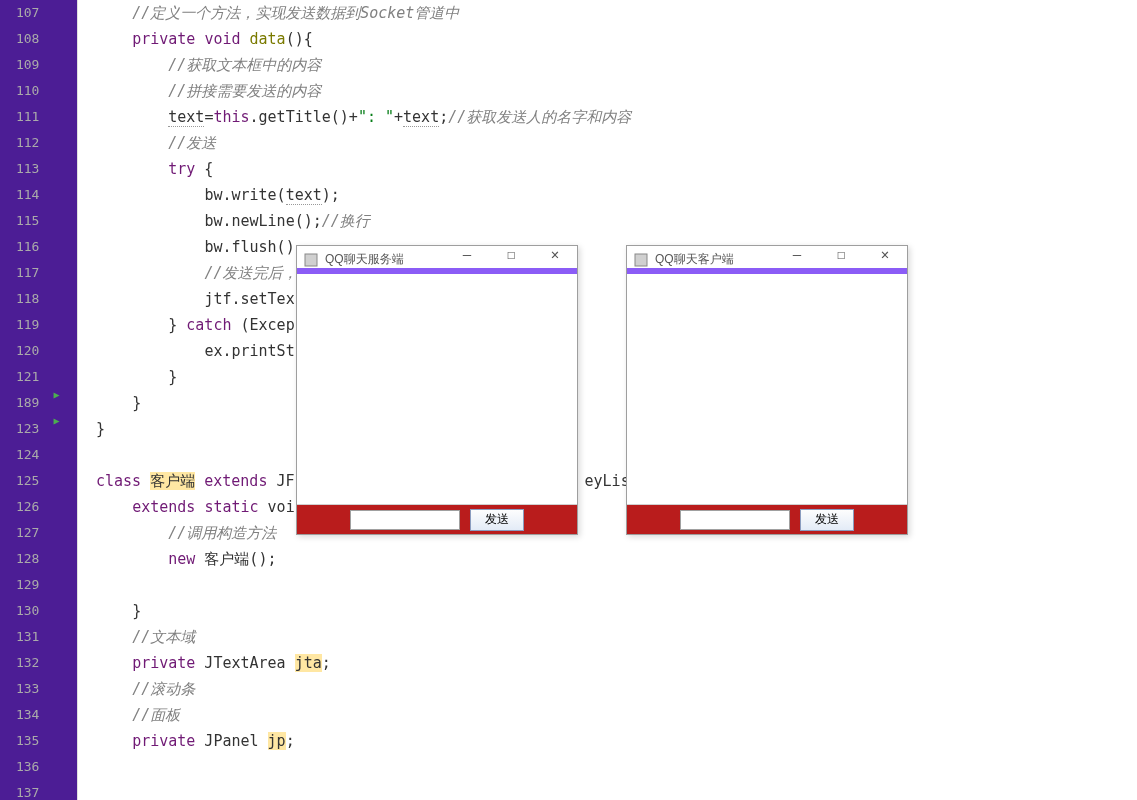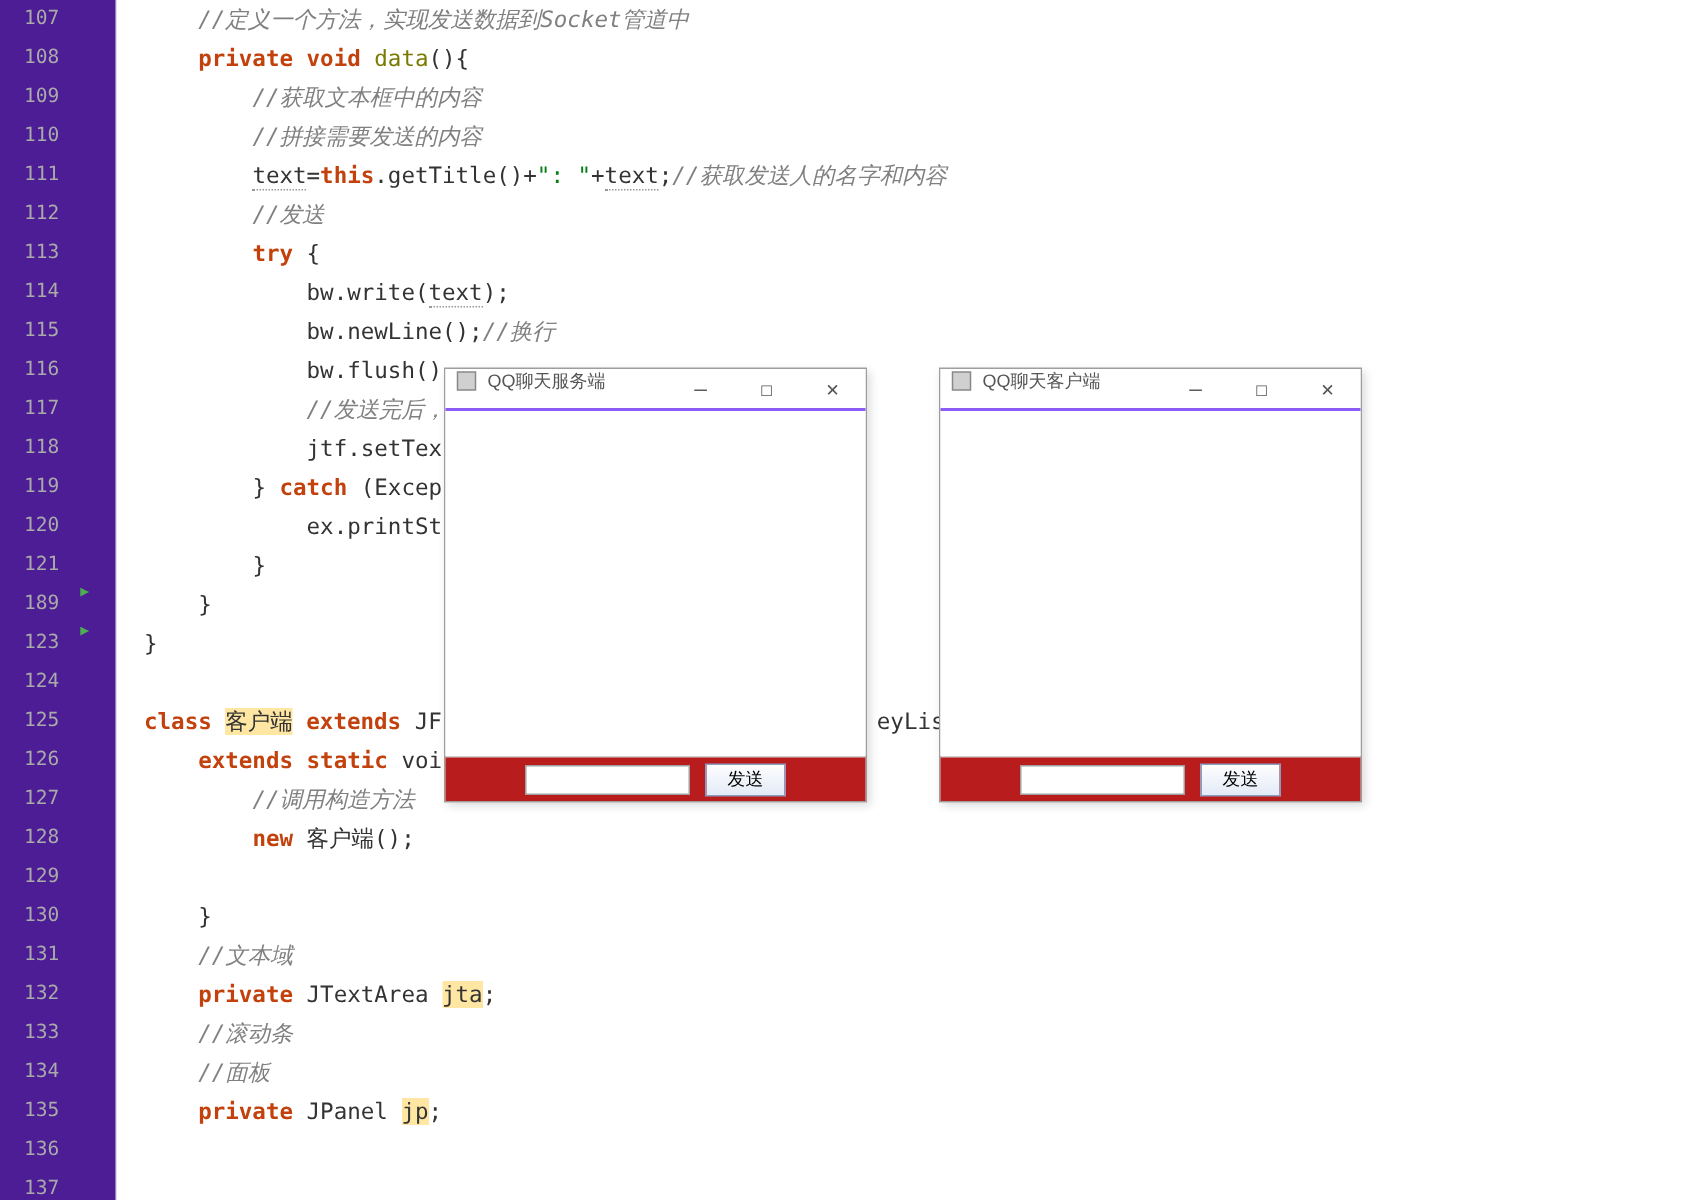--- a/index.html
+++ b/index.html
@@ -5,29 +5,29 @@
 * { margin: 0; padding: 0; box-sizing: border-box; }
 body { font-family: "Consolas", "Monaco", monospace; font-size: 14px; background: #fff; overflow: hidden; width: 1137px; height: 800px; position: relative; }
 .editor { display: flex; height: 800px; }
 .gutter { width: 78px; background: #4c1d95; border-right: 1px solid #e0e0e0; display: flex; flex-direction: column; }
 .line-nums { width: 48px; text-align: right; color: #aaa; font-size: 13px; padding-right: 8px; }
 .line-nums div { height: 26px; line-height: 26px; }
 .markers { width: 30px; position: relative; }
 .marker-play { position: absolute; left: 6px; color: #4caf50; font-size: 10px; }
 .code { flex: 1; padding-left: 18px; }
 .code-line { height: 26px; line-height: 26px; white-space: pre; font-family: "Consolas", "Monaco", monospace; font-size: 15px; color: #333; }
-.kw { color: #c2410c; font-weight: bold; }
+.kw { color: #701a75; font-weight: normal; }
 .cmt { color: #808080; font-style: italic; }
 .str { color: #067d17; }
 .meth { color: #7a7a00; }
 .hl { background: #ffe7a3; }
 .underline { border-bottom: 1px dotted #999; }
 
 .win { position: absolute; background: #fff; border: 1px solid #9e9e9e; box-shadow: 2px 2px 6px rgba(0,0,0,0.15); }
-.titlebar { height: 28px; background: #fff; border-bottom: 2px solid #8b5cf6; display: flex; align-items: flex-start; padding-left: 6px; }
+.titlebar { height: 28px; background: #fff; border-bottom: 6px solid #8b5cf6; display: flex; align-items: flex-end; padding-left: 6px; }
 .win-icon { width: 16px; height: 16px; margin-right: 6px; display: flex; align-items: center; justify-content: center; }
 .win-title { flex: 1; font-size: 12px; font-family: "Segoe UI", sans-serif; color: #555; }
 .win-btn { width: 44px; height: 28px; display: flex; align-items: center; justify-content: center; color: #555; }
 .win-body { height: 230px; background: #fff; }
 .win-bottom { height: 30px; background: #b91c1c; display: flex; align-items: center; justify-content: center; gap: 10px; border-top: 1px solid #d0d0d0; }
 .win-input { width: 110px; height: 20px; border: 1px solid #a0a0a0; background: #fff; padding: 0 4px; }
 .win-send { width: 54px; height: 22px; border: 1px solid #8a9cbf; background: linear-gradient(#fdfdfd,#e3ebf7); font-size: 12px; font-family: "Segoe UI","Microsoft YaHei",sans-serif; }
 .win1 { left: 296px; top: 245px; width: 282px; }
 .win2 { left: 626px; top: 245px; width: 282px; }
 </style>

